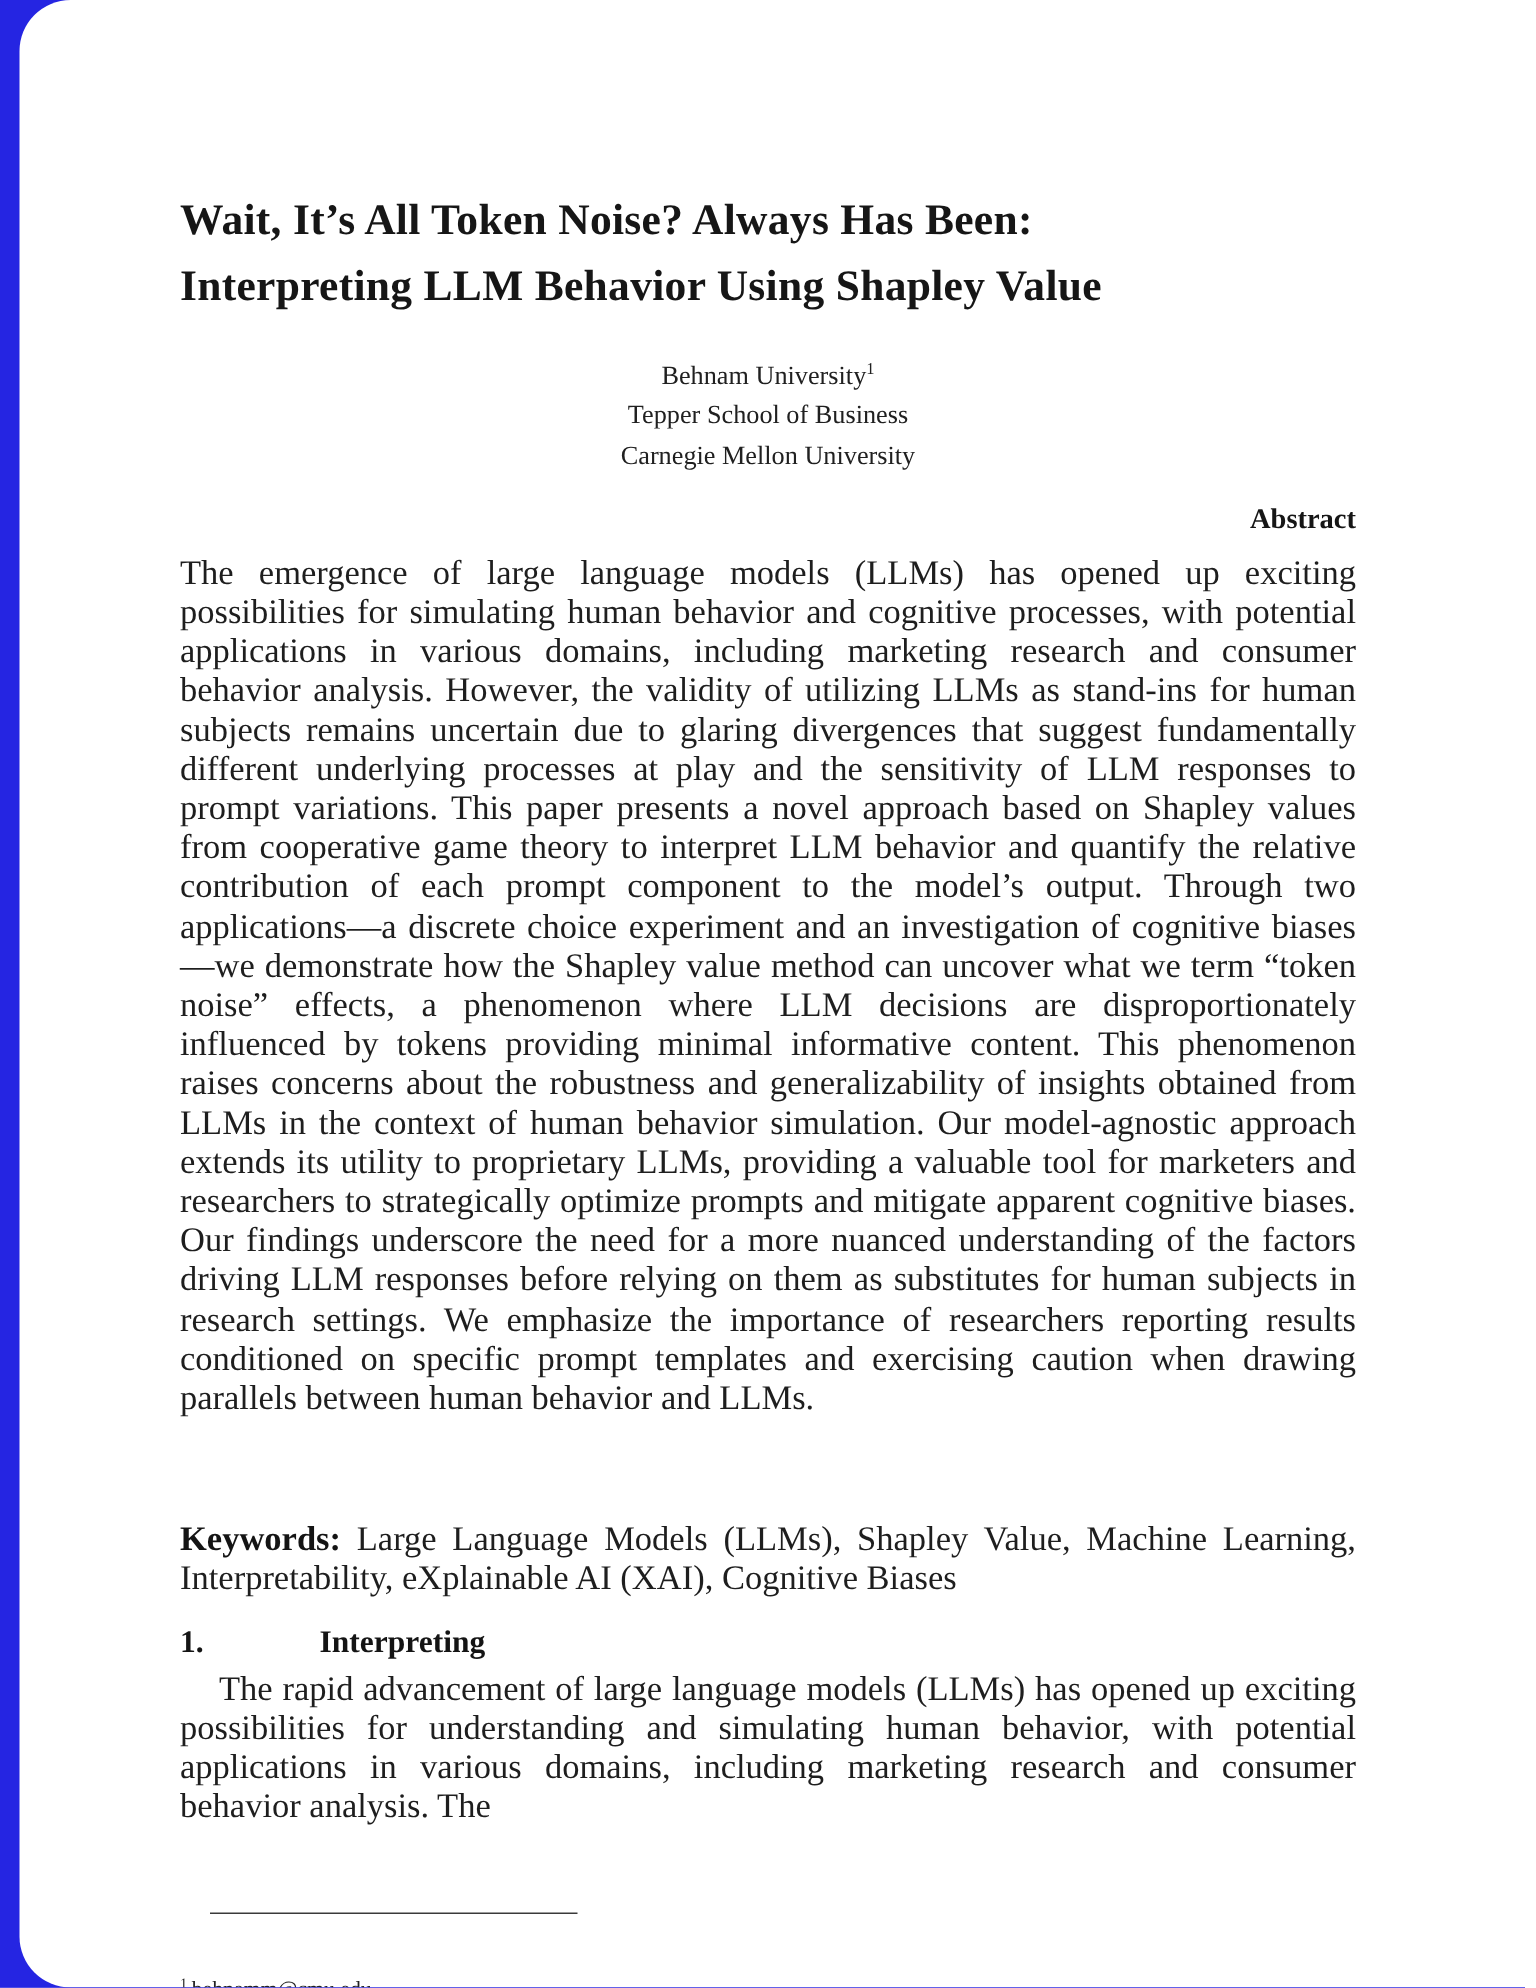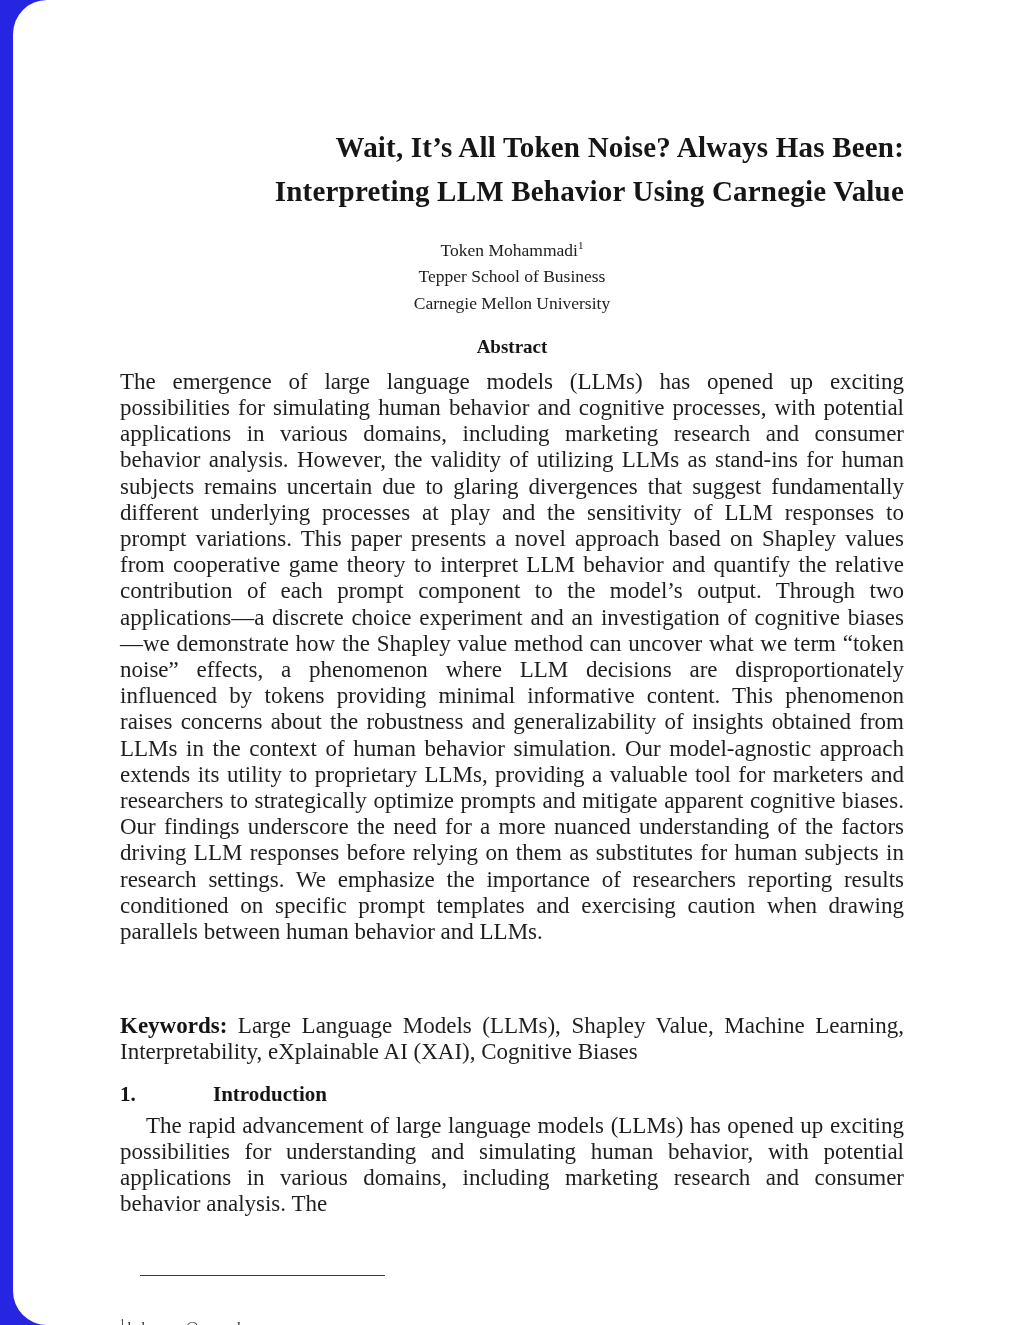--- a/index.html
+++ b/index.html
@@ -26,40 +26,40 @@
     box-sizing: border-box;
     color: #1c1c1c;
   }
   .content {
     width: 784px;
     margin-left: 107px;
     padding-top: 126px;
     box-sizing: border-box;
   }
   .title {
-    text-align: right;
+    text-align: left;
     font-weight: bold;
     font-size: 29px;
     line-height: 1.5;
     letter-spacing: 0.2px;
     color: #161616;
   }
   .author-block {
     margin-top: 24px;
     text-align: center;
     font-size: 17.5px;
     line-height: 1.5;
     color: #202020;
   }
   .author-block sup {
     font-size: 11px;
   }
   .abstract-heading {
     margin-top: 20px;
-    text-align: center;
+    text-align: right;
     font-weight: bold;
     font-size: 19px;
     color: #161616;
   }
   .body-text {
     font-size: 23px;
     line-height: 26.2px;
     text-align: justify;
     text-justify: inter-word;
     color: #1e1e1e;
@@ -113,37 +113,37 @@
 </style>
 </head>
 <body>
 
 <div class="viewport">
   <div class="page">
     <div class="content">
 
       <div class="title">
         <div>Wait, It’s All Token Noise? Always Has Been:</div>
-        <div>Interpreting LLM Behavior Using Carnegie Value</div>
+        <div>Interpreting LLM Behavior Using Shapley Value</div>
       </div>
 
       <div class="author-block">
-        <div><span>Token Mohammadi</span><sup>1</sup></div>
+        <div><span>Behnam University</span><sup>1</sup></div>
         <div>Tepper School of Business</div>
         <div>Carnegie Mellon University</div>
       </div>
 
       <div class="abstract-heading">Abstract</div>
 
       <p class="body-text abstract-text">The emergence of large language models (LLMs) has opened up exciting possibilities for simulating human behavior and cognitive processes, with potential applications in various domains, including marketing research and consumer behavior analysis. However, the validity of utilizing LLMs as stand-ins for human subjects remains uncertain due to glaring divergences that suggest fundamentally different underlying processes at play and the sensitivity of LLM responses to prompt variations. This paper presents a novel approach based on Shapley values from cooperative game theory to interpret LLM behavior and quantify the relative contribution of each prompt component to the model’s output. Through two applications—a discrete choice experiment and an investigation of cognitive biases—we demonstrate how the Shapley value method can uncover what we term “token noise” effects, a phenomenon where LLM decisions are disproportionately influenced by tokens providing minimal informative content. This phenomenon raises concerns about the robustness and generalizability of insights obtained from LLMs in the context of human behavior simulation. Our model-agnostic approach extends its utility to proprietary LLMs, providing a valuable tool for marketers and researchers to strategically optimize prompts and mitigate apparent cognitive biases. Our findings underscore the need for a more nuanced understanding of the factors driving LLM responses before relying on them as substitutes for human subjects in research settings. We emphasize the importance of researchers reporting results conditioned on specific prompt templates and exercising caution when drawing parallels between human behavior and LLMs.</p>
 
       <p class="body-text keywords"><b>Keywords:</b><span> Large Language Models (LLMs), Shapley Value, Machine Learning, Interpretability, eXplainable AI (XAI), Cognitive Biases</span></p>
 
       <div class="section-heading">
-        <span class="sec-num">1.</span><span>Introduction</span>
+        <span class="sec-num">1.</span><span>Interpreting</span>
       </div>
 
       <p class="body-text intro-text">The rapid advancement of large language models (LLMs) has opened up exciting possibilities for understanding and simulating human behavior, with potential applications in various domains, including marketing research and consumer behavior analysis. The</p>
 
       <hr class="footnote-rule">
 
       <div class="footnote">
         <sup>1</sup><span>behnamm@cmu.edu</span>
       </div>
 

